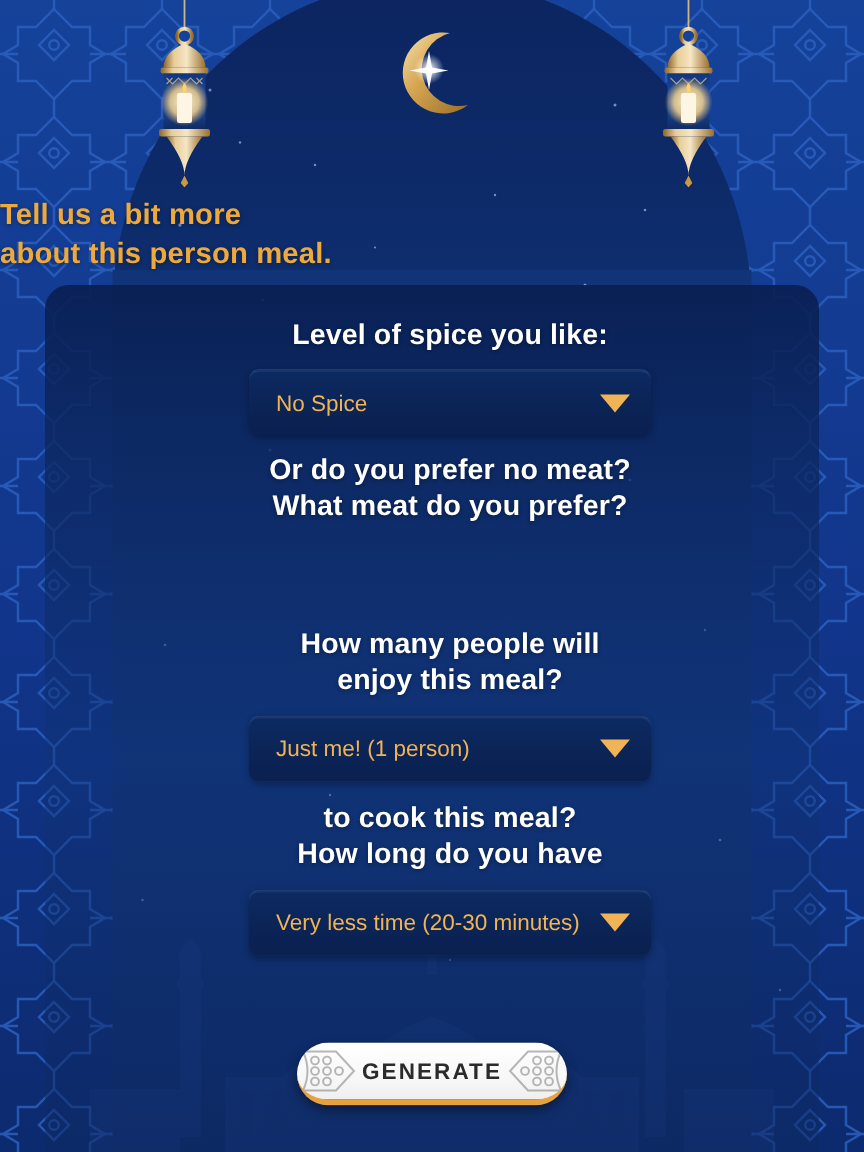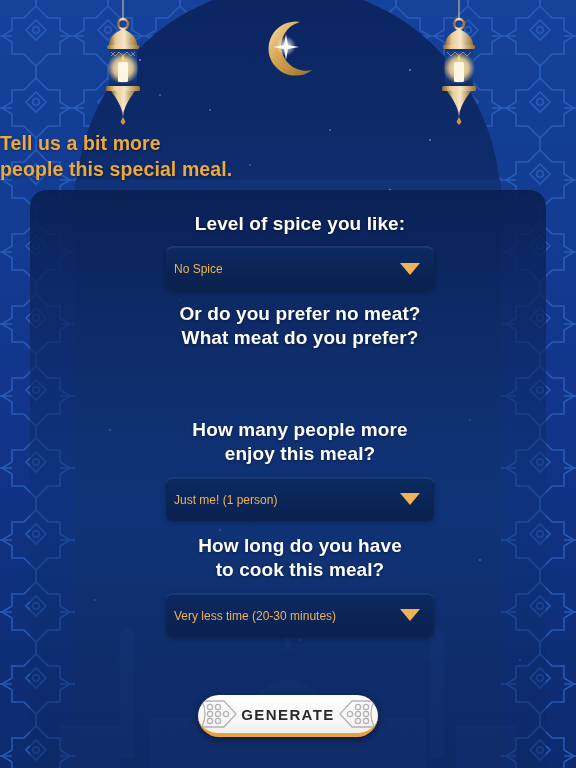--- a/index.html
+++ b/index.html
@@ -95,24 +95,24 @@
     height:44px;
     margin:0 auto;
     background:linear-gradient(180deg,#0c2a62 0%,#0b2456 55%,#0a2050 100%);
     border-radius:7px;
     border-top:1px solid rgba(120,170,255,.20);
     box-shadow:0 2px 5px rgba(0,0,0,.30), inset 0 1px 0 rgba(140,180,255,.10);
     cursor:pointer;
     text-align:left;
   }
   .selValue{
-    position:absolute; left:8px; top:0; right:40px; height:44px;
+    position:absolute; left:18px; top:0; right:40px; height:44px;
     display:flex; align-items:center;
     color:#f0b356;
-    font-size:12px;
+    font-size:15px;
     font-weight:normal;
     white-space:nowrap;
     overflow:hidden;
   }
   .caret{
     position:absolute; right:14px; top:50%; transform:translateY(-50%);
     width:0;height:0;
     border-left:10px solid transparent;
     border-right:10px solid transparent;
     border-top:12px solid #f0b356;
@@ -311,21 +311,21 @@
         <path d="M19 52 l4 4 l4 -4 l4 4 l4 -4 l4 4 l4 -4"></path>
       </g>
       <rect x="14" y="86" width="34" height="5" rx="1.5" fill="url(#goldV)"></rect>
       <path d="M19 91 q12 16 12 26 q0 -10 12 -26Z" fill="url(#goldV)"></path>
       <path d="M31 117 l2.5 5 l-2.5 3 l-2.5 -3Z" fill="#c79a47"></path>
     </svg>
   </div>
 
   <div class="headline">
     <div>Tell us a bit more</div>
-    <div>people this special meal.</div>
+    <div>about this person meal.</div>
   </div>
 
   <div class="panel"></div>
 
   <div class="form">
 
     <div class="field" style="top:22px;">
       <div class="qlabel">
         <div>Level of spice you like:</div>
       </div>
@@ -337,33 +337,33 @@
 
     <div class="field" style="top:112px;">
       <div class="qlabel">
         <div>Or do you prefer no meat?</div>
         <div>What meat do you prefer?</div>
       </div>
     </div>
 
     <div class="field" style="top:228px;">
       <div class="qlabel">
-        <div>How many people more</div>
+        <div>How many people will</div>
         <div>enjoy this meal?</div>
       </div>
       <div class="select">
         <div class="selValue">Just me! (1 person)</div>
         <div class="caret"></div>
       </div>
     </div>
 
     <div class="field" style="top:344px;">
       <div class="qlabel">
+        <div>to cook this meal?</div>
         <div>How long do you have</div>
-        <div>to cook this meal?</div>
       </div>
       <div class="select">
         <div class="selValue">Very less time (20-30 minutes)</div>
         <div class="caret"></div>
       </div>
     </div>
   </div>
 
   <div class="genWrap">
     <button class="genBtn">

